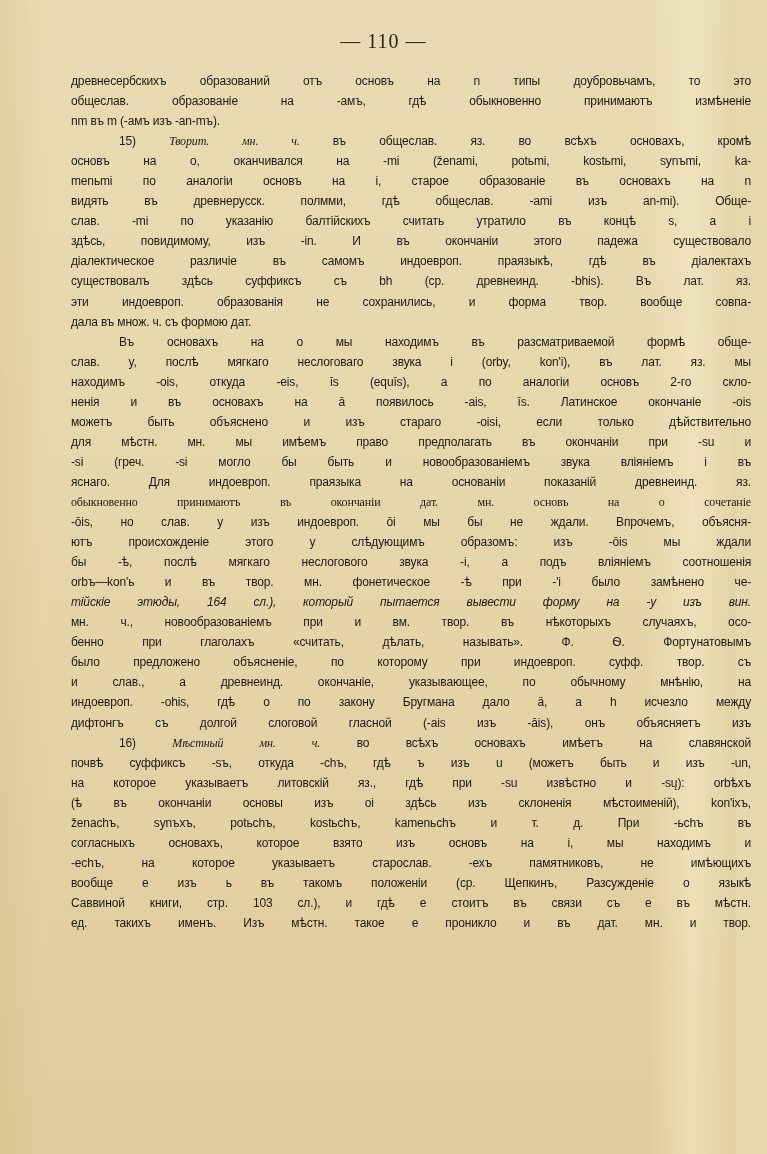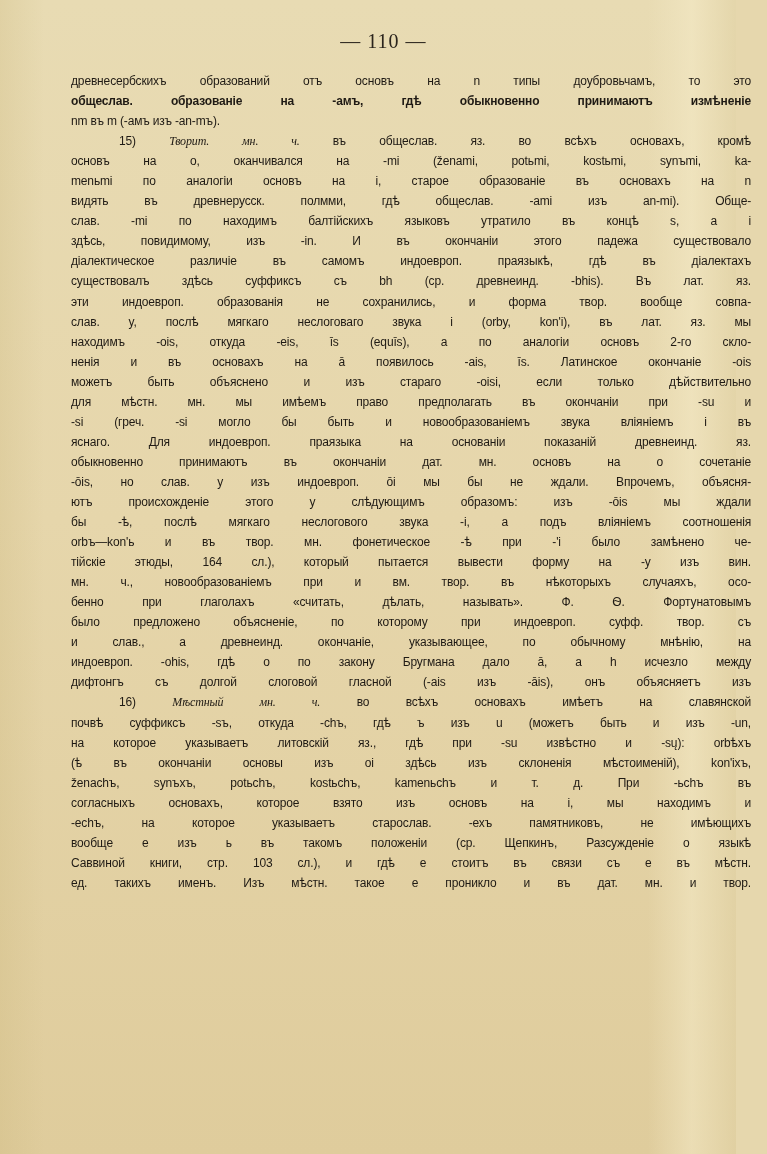--- a/index.html
+++ b/index.html
@@ -61,44 +61,46 @@
       font-family: "Liberation Serif", serif;
     }
   </style>
 </head>
 <body>
 
 <div class="page">
   <div class="page-number">— 110 —</div>
   <div class="text-block" id="text-block">
       <div class="line" style="white-space: nowrap; word-spacing: 0px;"><span>древнесербскихъ образований отъ основъ на n типы доубровьчамъ, то это</span></div>
-      <div class="line" style="white-space: nowrap; word-spacing: 0px; font-weight: bold;"><span>общеслав. образованіе на -амъ, гдѣ обыкновенно принимаютъ измѣненіе</span></div>
+      <div class="line" style="white-space: nowrap; word-spacing: 0px;"><span>общеслав. образованіе на -амъ, гдѣ обыкновенно принимаютъ измѣненіе</span></div>
       <div class="line last"><span>nm въ m (-амъ изъ -an-mъ).</span></div>
       <div class="line indent" style="white-space: nowrap; word-spacing: 0px;"><span>15) </span><span class="it">Творит. мн. ч.</span><span> въ общеслав. яз. во всѣхъ основахъ, кромѣ</span></div>
       <div class="line" style="white-space: nowrap; word-spacing: 0px;"><span>основъ на о, оканчивался на -mi (ženami, potьmi, kostьmi, synъmi, ka-</span></div>
       <div class="line" style="white-space: nowrap; word-spacing: 0px;"><span>menьmi по аналогіи основъ на i, старое образованіе въ основахъ на n</span></div>
       <div class="line" style="white-space: nowrap; word-spacing: 0px;"><span>видять въ древнерусск. полмми, гдѣ общеслав. -ami изъ an-mi). Обще-</span></div>
-      <div class="line" style="white-space: nowrap; word-spacing: 0px;"><span>слав. -mi по находимъ балтійскихъ языковъ утратило въ концѣ s, a i</span></div>
+      <div class="line" style="white-space: nowrap; word-spacing: 0px;"><span>слав. -mi по указанію балтійскихъ считать утратило въ концѣ s, a i</span></div>
       <div class="line" style="white-space: nowrap; word-spacing: 0px;"><span>здѣсь, повидимому, изъ -in. И въ окончаніи этого падежа существовало</span></div>
       <div class="line" style="white-space: nowrap; word-spacing: 0px;"><span>діалектическое различіе въ самомъ индоевроп. праязыкѣ, гдѣ въ діалектахъ</span></div>
       <div class="line" style="white-space: nowrap; word-spacing: 0px;"><span>существовалъ здѣсь суффиксъ съ bh (ср. древнеинд. -bhis). Въ лат. яз.</span></div>
       <div class="line" style="white-space: nowrap; word-spacing: 0px;"><span>эти индоевроп. образованія не сохранились, и форма твор. вообще совпа-</span></div>
+      <div class="line last"><span>дала въ множ. ч. съ формою дат.</span></div>
+      <div class="line indent" style="white-space: nowrap; word-spacing: 0px;"><span>Въ основахъ на о мы находимъ въ разсматриваемой формѣ обще-</span></div>
       <div class="line" style="white-space: nowrap; word-spacing: 0px;"><span>слав. y, послѣ мягкаго неслоговаго звука i (orby, kon'i), въ лат. яз. мы</span></div>
       <div class="line" style="white-space: nowrap; word-spacing: 0px;"><span>находимъ -ois, откуда -eis, īs (equīs), a по аналогіи основъ 2-го скло-</span></div>
       <div class="line" style="white-space: nowrap; word-spacing: 0px;"><span>ненія и въ основахъ на ā появилось -ais, īs. Латинское окончаніе -ois</span></div>
       <div class="line" style="white-space: nowrap; word-spacing: 0px;"><span>можетъ быть объяснено и изъ стараго -oisi, если только дѣйствительно</span></div>
       <div class="line" style="white-space: nowrap; word-spacing: 0px;"><span>для мѣстн. мн. мы имѣемъ право предполагать въ окончаніи при -su и</span></div>
       <div class="line" style="white-space: nowrap; word-spacing: 0px;"><span>-si (греч. -si могло бы быть и новообразованіемъ звука вліяніемъ i въ</span></div>
       <div class="line" style="white-space: nowrap; word-spacing: 0px;"><span>яснаго. Для индоевроп. праязыка на основаніи показаній древнеинд. яз.</span></div>
-      <div class="line" style="white-space: nowrap; word-spacing: 0px;"><span>обыкновенно принимаютъ въ окончаніи дат. мн. основъ на о сочетаніе</span></div>
+      <div class="line" style="white-space: nowrap; word-spacing: 0px; font-family: Liberation Serif, serif;"><span>обыкновенно принимаютъ въ окончаніи дат. мн. основъ на о сочетаніе</span></div>
       <div class="line" style="white-space: nowrap; word-spacing: 0px;"><span>-ōis, но слав. y изъ индоевроп. ōi мы бы не ждали. Впрочемъ, объясня-</span></div>
       <div class="line" style="white-space: nowrap; word-spacing: 0px;"><span>ютъ происхожденіе этого y слѣдующимъ образомъ: изъ -ōis мы ждали</span></div>
       <div class="line" style="white-space: nowrap; word-spacing: 0px;"><span>бы -ѣ, послѣ мягкаго неслогового звука -i, а подъ вліяніемъ соотношенія</span></div>
       <div class="line" style="white-space: nowrap; word-spacing: 0px;"><span>orbъ—kon'ь и въ твор. мн. фонетическое -ѣ при -'i было замѣнено че-</span></div>
-      <div class="line" style="white-space: nowrap; word-spacing: 0px;"><span>тійскіе этюды, 164 сл.), который пытается вывести форму на -y изъ вин.</span></div>
+      <div class="line" style="white-space: nowrap; word-spacing: 0px; font-style: italic;"><span>тійскіе этюды, 164 сл.), который пытается вывести форму на -y изъ вин.</span></div>
       <div class="line" style="white-space: nowrap; word-spacing: 0px;"><span>мн. ч., новообразованіемъ при и вм. твор. въ нѣкоторыхъ случаяхъ, осо-</span></div>
       <div class="line" style="white-space: nowrap; word-spacing: 0px;"><span>бенно при глаголахъ «считать, дѣлать, называть». Ф. Ѳ. Фортунатовымъ</span></div>
       <div class="line" style="white-space: nowrap; word-spacing: 0px;"><span>было предложено объясненіе, по которому при индоевроп. суфф. твор. съ</span></div>
       <div class="line" style="white-space: nowrap; word-spacing: 0px;"><span>и слав., а древнеинд. окончаніе, указывающее, по обычному мнѣнію, на</span></div>
       <div class="line" style="white-space: nowrap; word-spacing: 0px;"><span>индоевроп. -ohis, гдѣ о по закону Бругмана дало ā, а h исчезло между</span></div>
       <div class="line" style="white-space: nowrap; word-spacing: 0px;"><span>дифтонгъ съ долгой слоговой гласной (-ais изъ -āis), онъ объясняетъ изъ</span></div>
       <div class="line indent" style="white-space: nowrap; word-spacing: 0px;"><span>16) </span><span class="it">Мѣстный мн. ч.</span><span> во всѣхъ основахъ имѣетъ на славянской</span></div>
       <div class="line" style="white-space: nowrap; word-spacing: 0px;"><span>почвѣ суффиксъ -sъ, откуда -chъ, гдѣ ъ изъ u (можетъ быть и изъ -un,</span></div>
       <div class="line" style="white-space: nowrap; word-spacing: 0px;"><span>на которое указываетъ литовскій яз., гдѣ при -su извѣстно и -sų): orbѣxъ</span></div>
       <div class="line" style="white-space: nowrap; word-spacing: 0px;"><span>(ѣ въ окончаніи основы изъ oi здѣсь изъ склоненія мѣстоименій), kon'ixъ,</span></div>

